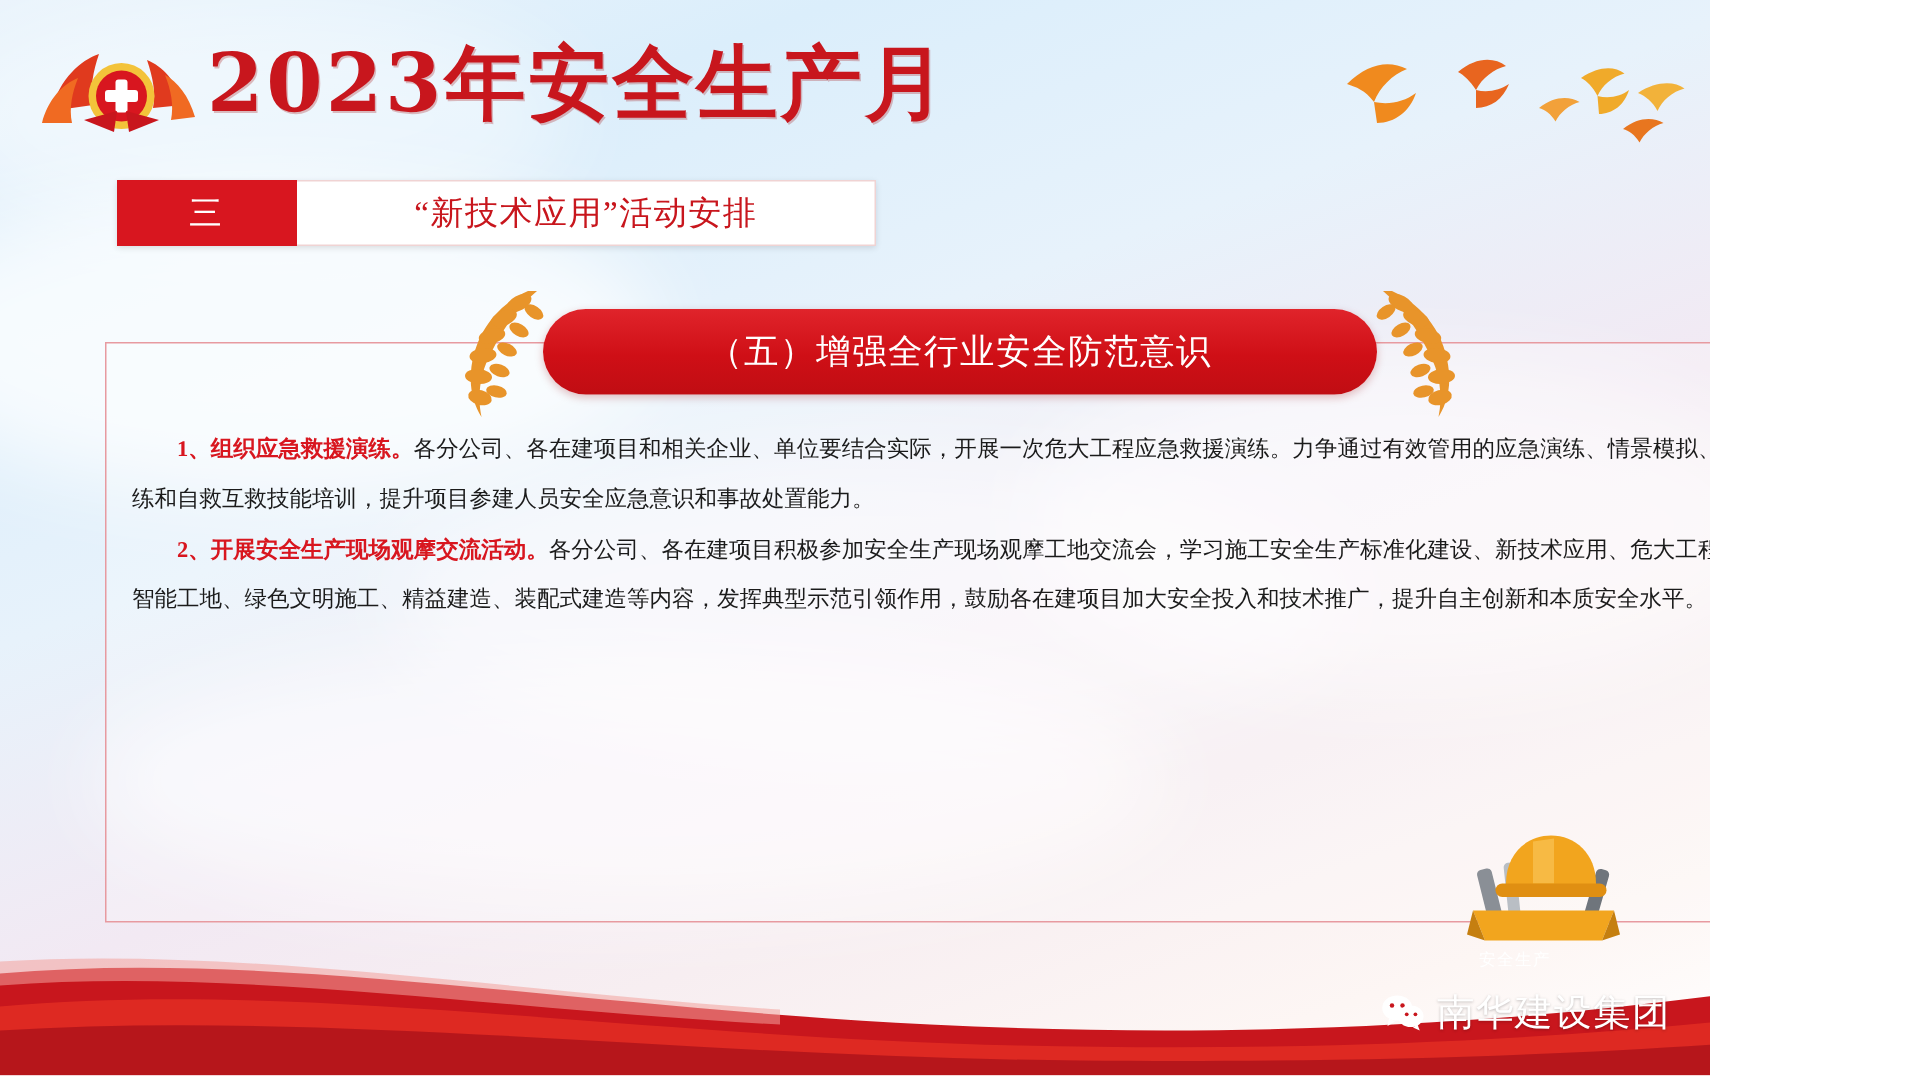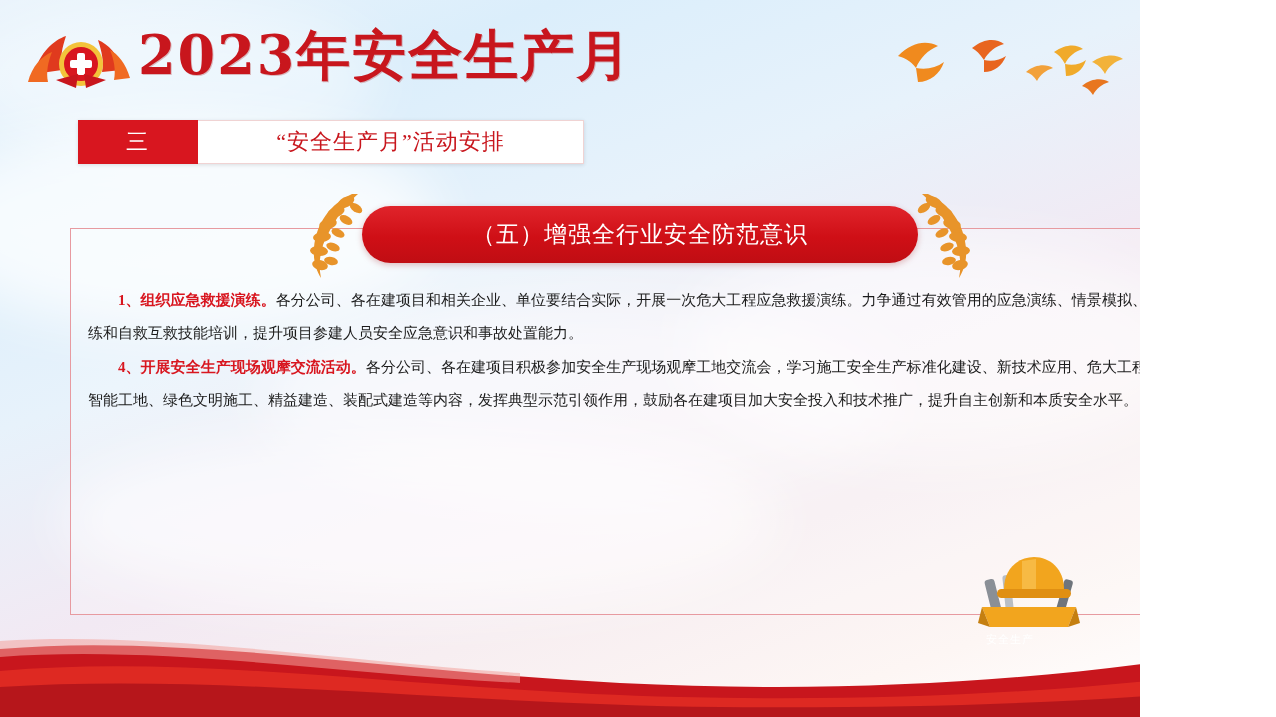--- a/index.html
+++ b/index.html
@@ -260,21 +260,21 @@
         <path d="M196 60 C206 52, 216 52, 223 56 C216 58, 210 63, 207 69 C204 64, 200 61, 196 60 Z"></path>
       </g>
       <g fill="#f2b23a">
         <path d="M206 36 C218 28, 230 28, 237 33 C229 35, 222 41, 219 48 C216 42, 211 38, 206 36 Z"></path>
       </g>
     </svg>
   </div>
 
   <div class="section-bar">
     <div class="section-num">三</div>
-    <div class="section-name">“安全生产月”活动安排</div>
+    <div class="section-name">“新技术应用”活动安排</div>
   </div>
 
   <div class="content-frame"></div>
 
   <div class="pill-wrap">
     <div class="laurel left">
       <svg width="80" height="90" viewBox="0 0 80 90" xmlns="http://www.w3.org/2000/svg">
         <g fill="#e8942a">
           <path d="M62 4 C40 14, 26 34, 24 58 C23 70, 26 80, 31 88 C28 74, 30 58, 38 44 C46 28, 56 14, 68 4 Z"></path>
           <ellipse cx="56" cy="12" rx="9" ry="5" transform="rotate(-28 56 12)"></ellipse>
@@ -309,21 +309,21 @@
           <ellipse cx="48" cy="43" rx="7" ry="4" transform="rotate(26 48 43)"></ellipse>
           <ellipse cx="43" cy="57" rx="7" ry="4" transform="rotate(20 43 57)"></ellipse>
           <ellipse cx="41" cy="71" rx="7" ry="4" transform="rotate(12 41 71)"></ellipse>
         </g>
       </svg>
     </div>
   </div>
 
   <div class="body-text">
     <p class="para"><span class="lead">1、组织应急救援演练。</span><span>各分公司、各在建项目和相关企业、单位要结合实际，开展一次危大工程应急救援演练。力争通过有效管用的应急演练、情景模拟、逃生演练和自救互救技能培训，提升项目参建人员安全应急意识和事故处置能力。</span></p>
-    <p class="para"><span class="lead">4、开展安全生产现场观摩交流活动。</span><span>各分公司、各在建项目积极参加安全生产现场观摩工地交流会，学习施工安全生产标准化建设、新技术应用、危大工程管控和智能工地、绿色文明施工、精益建造、装配式建造等内容，发挥典型示范引领作用，鼓励各在建项目加大安全投入和技术推广，提升自主创新和本质安全水平。</span></p>
+    <p class="para"><span class="lead">2、开展安全生产现场观摩交流活动。</span><span>各分公司、各在建项目积极参加安全生产现场观摩工地交流会，学习施工安全生产标准化建设、新技术应用、危大工程管控和智能工地、绿色文明施工、精益建造、装配式建造等内容，发挥典型示范引领作用，鼓励各在建项目加大安全投入和技术推广，提升自主创新和本质安全水平。</span></p>
   </div>
 
   <div class="bottom-art">
     <svg width="1276" height="130" viewBox="0 0 1276 130" preserveAspectRatio="none" xmlns="http://www.w3.org/2000/svg">
       <path d="M0 62 C180 46, 380 84, 620 96 C860 108, 1080 92, 1276 56 L1276 130 L0 130 Z" fill="#c8161d"></path>
       <path d="M0 84 C200 66, 420 104, 680 110 C900 115, 1100 104, 1276 78 L1276 130 L0 130 Z" fill="#e02b23" opacity="0.92"></path>
       <path d="M0 100 C220 86, 460 118, 720 120 C940 122, 1120 114, 1276 98 L1276 130 L0 130 Z" fill="#a8101a" opacity="0.75"></path>
       <path d="M0 54 C160 44, 340 74, 520 86 L520 96 C330 86, 160 58, 0 70 Z" fill="#f3a39c" opacity="0.55"></path>
     </svg>
   </div>
@@ -338,14 +338,29 @@
         <path d="M58 30 C58 34, 58 46, 58 58 L72 58 C72 44, 72 32, 72 28 Z" fill="#f7bf4e" opacity="0.8"></path>
         <rect x="33" y="58" width="74" height="9" rx="4.5" fill="#e08f12"></rect>
       </g>
       <path d="M18 76 L112 76 L104 96 L26 96 Z" fill="#f2a51e"></path>
       <path d="M18 76 L26 96 L14 92 Z" fill="#c57f10"></path>
       <path d="M112 76 L104 96 L116 92 Z" fill="#c57f10"></path>
     </svg>
   </div>
   <div class="helmet-label">安全生产</div>
 
+  <div class="wechat">
+    <span class="wechat-icon">
+      <svg width="30" height="26" viewBox="0 0 30 26" xmlns="http://www.w3.org/2000/svg">
+        <ellipse cx="11.5" cy="10" rx="10" ry="8.4" fill="#ffffff"></ellipse>
+        <path d="M6 17 L5 22 L10 19 Z" fill="#ffffff"></path>
+        <circle cx="8" cy="8.4" r="1.5" fill="#c8161d"></circle>
+        <circle cx="15" cy="8.4" r="1.5" fill="#c8161d"></circle>
+        <ellipse cx="20.5" cy="15.5" rx="8.5" ry="7.2" fill="#ffffff"></ellipse>
+        <path d="M25 21 L26.5 25 L22 23 Z" fill="#ffffff"></path>
+        <circle cx="17.8" cy="14.2" r="1.25" fill="#c8161d"></circle>
+        <circle cx="23.6" cy="14.2" r="1.25" fill="#c8161d"></circle>
+      </svg>
+    </span>
+    <span class="wechat-text">南华建设集团</span>
+  </div>
 
 </div>
 
 </body></html>

